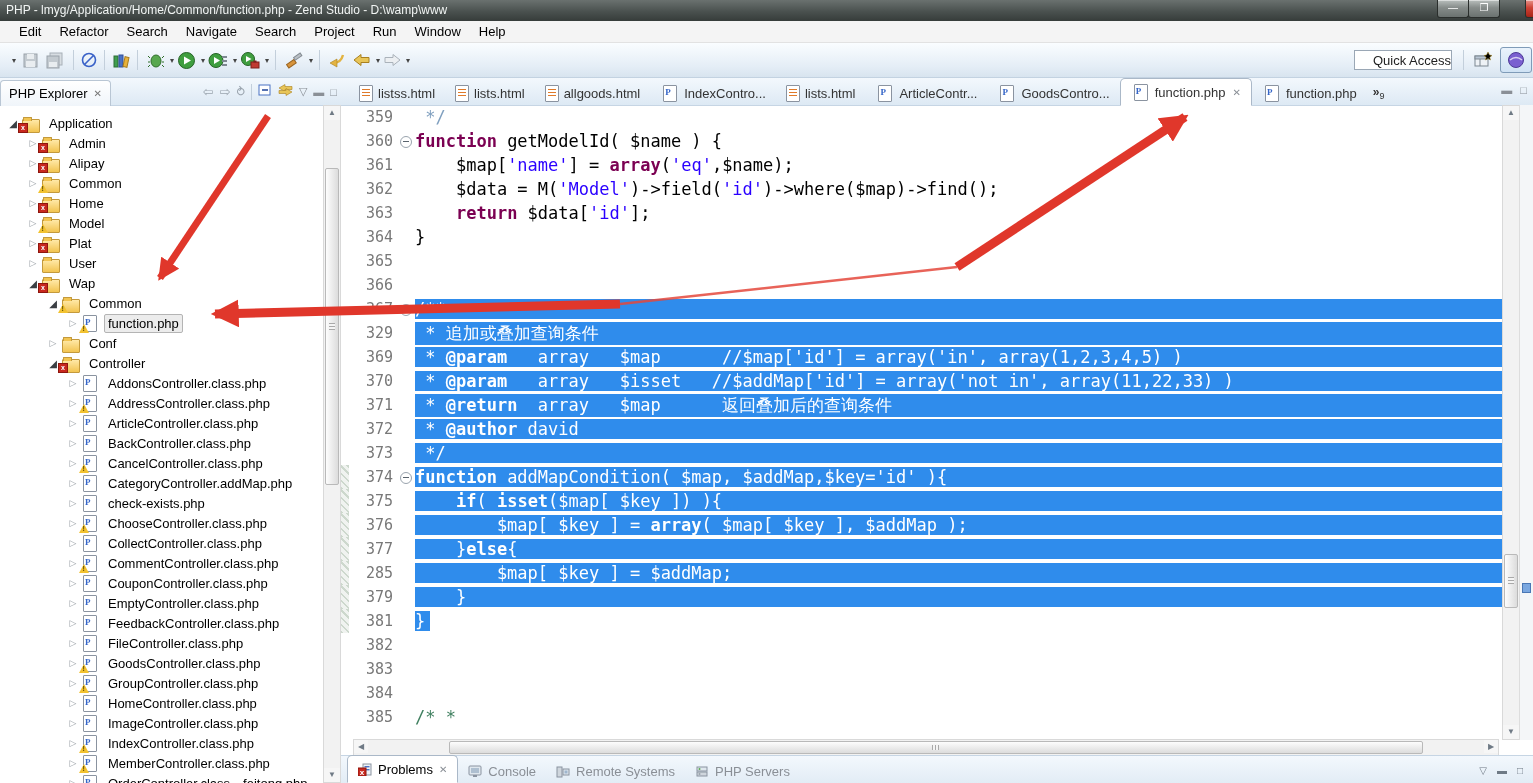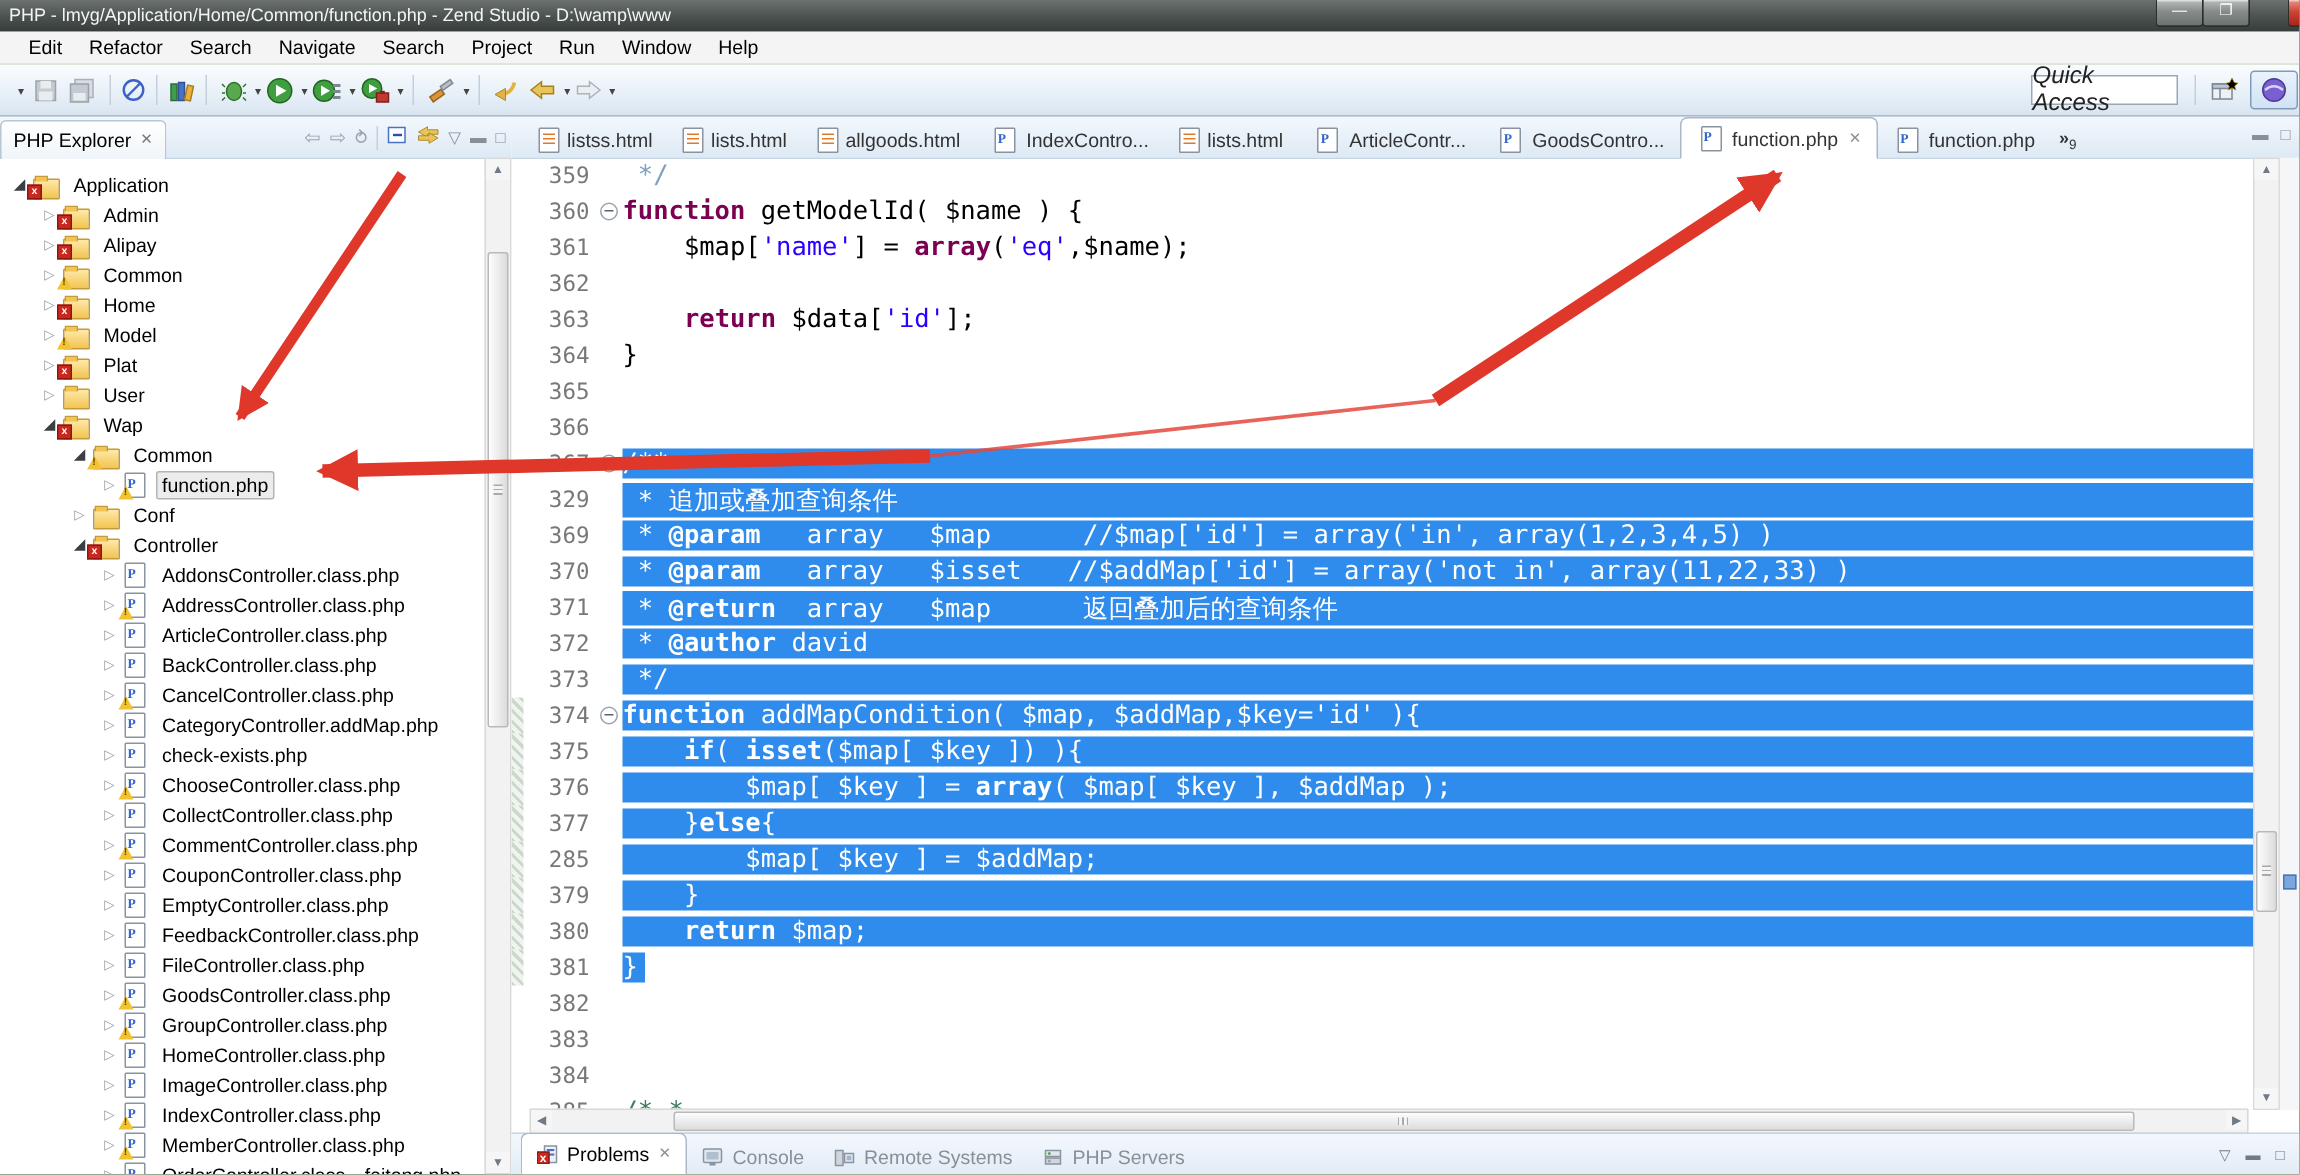--- a/index.html
+++ b/index.html
@@ -25,21 +25,21 @@
   .toolbar{position:absolute;left:0;top:43px;right:0;height:34px;
     background:linear-gradient(#fafdff,#e4edf6 70%,#d8e4ef);
     border-bottom:1px solid #c3d2e1;display:flex;align-items:center;padding-left:4px;}
   .tb-group{display:flex;align-items:center;height:26px;padding:0 3px;}
   .tb-sep{width:1px;height:20px;background:#c3cfdb;margin:0 3px;}
   .tb-btn{display:flex;align-items:center;padding:2px 3px;border-radius:3px;}
   .tb-caret{font-size:8px;color:#444;margin-left:2px;}
   .tb-btn svg{display:block;}
   .spacer{flex:1;}
   .quick-access{width:96px;height:18px;border:1px solid #9aa7b5;background:#fff;
-    font-size:16px;color:#222;display:flex;align-items:center;justify-content:center;margin-right:8px;font-style:italic;}
+    font-size:13px;color:#222;display:flex;align-items:center;justify-content:flex-end;margin-right:8px;}
   .persp-btn{display:flex;align-items:center;justify-content:center;width:30px;height:24px;margin:0 1px;}
   .persp-btn.active{border:1px solid #7f9bb8;background:linear-gradient(#eaf3fc,#cfe2f4);border-radius:3px;}
   
   .explorer{position:absolute;left:0;top:78px;width:341px;bottom:0;background:#fff;
     border-right:1px solid #aebfd0;}
   .view-header{position:absolute;left:0;top:0;right:0;height:27px;
     background:linear-gradient(#f3f8fd,#dde9f4);border-bottom:1px solid #c6d5e4;}
   .view-tab{position:absolute;left:0;top:2px;height:25px;background:linear-gradient(#fff,#f0f5fa);
     border:1px solid #b9c6d4;border-bottom:none;border-radius:4px 4px 0 0;
     display:flex;align-items:center;padding:0 8px;gap:6px;}
@@ -732,20 +732,21 @@
         <div class="code-line">
           <span class="ci"></span>
           <span class="cn">361</span>
           <span class="cf"></span>
           <span class="cb"><span class="d">    $map[</span><span class="s">'name'</span><span class="d">] = </span><span class="k">array</span><span class="d">(</span><span class="s">'eq'</span><span class="d">,$name);</span></span>
         </div>
         <div class="code-line">
           <span class="ci"></span>
           <span class="cn">362</span>
           <span class="cf"></span>
+          <span class="cb"><span class="d">    $data = M(</span><span class="s">'Model'</span><span class="d">)-&gt;field(</span><span class="s">'id'</span><span class="d">)-&gt;where($map)-&gt;find();</span></span>
         </div>
         <div class="code-line">
           <span class="ci"></span>
           <span class="cn">363</span>
           <span class="cf"></span>
           <span class="cb"><span class="d">    </span><span class="k">return</span><span class="d"> $data[</span><span class="s">'id'</span><span class="d">];</span></span>
         </div>
         <div class="code-line">
           <span class="ci"></span>
           <span class="cn">364</span>
@@ -834,26 +835,20 @@
           <span class="ci hatch"></span>
           <span class="cn">285</span>
           <span class="cf"></span>
           <span class="cb"><span class="w">        $map[ $key ] = $addMap;</span></span>
         </div>
         <div class="code-line sel1">
           <span class="ci hatch"></span>
           <span class="cn">379</span>
           <span class="cf"></span>
           <span class="cb"><span class="w">    }</span></span>
-        </div>
-        <div class="code-line sel1">
-          <span class="ci hatch"></span>
-          <span class="cn">380</span>
-          <span class="cf"></span>
-          <span class="cb"><span class="w">    </span><span class="wb">return</span><span class="w"> $map;</span></span>
         </div>
         <div class="code-line sel2">
           <span class="ci hatch"></span>
           <span class="cn">381</span>
           <span class="cf"></span>
           <span class="cb"><span class="w">}</span></span>
         </div>
         <div class="code-line">
           <span class="ci"></span>
           <span class="cn">382</span>

